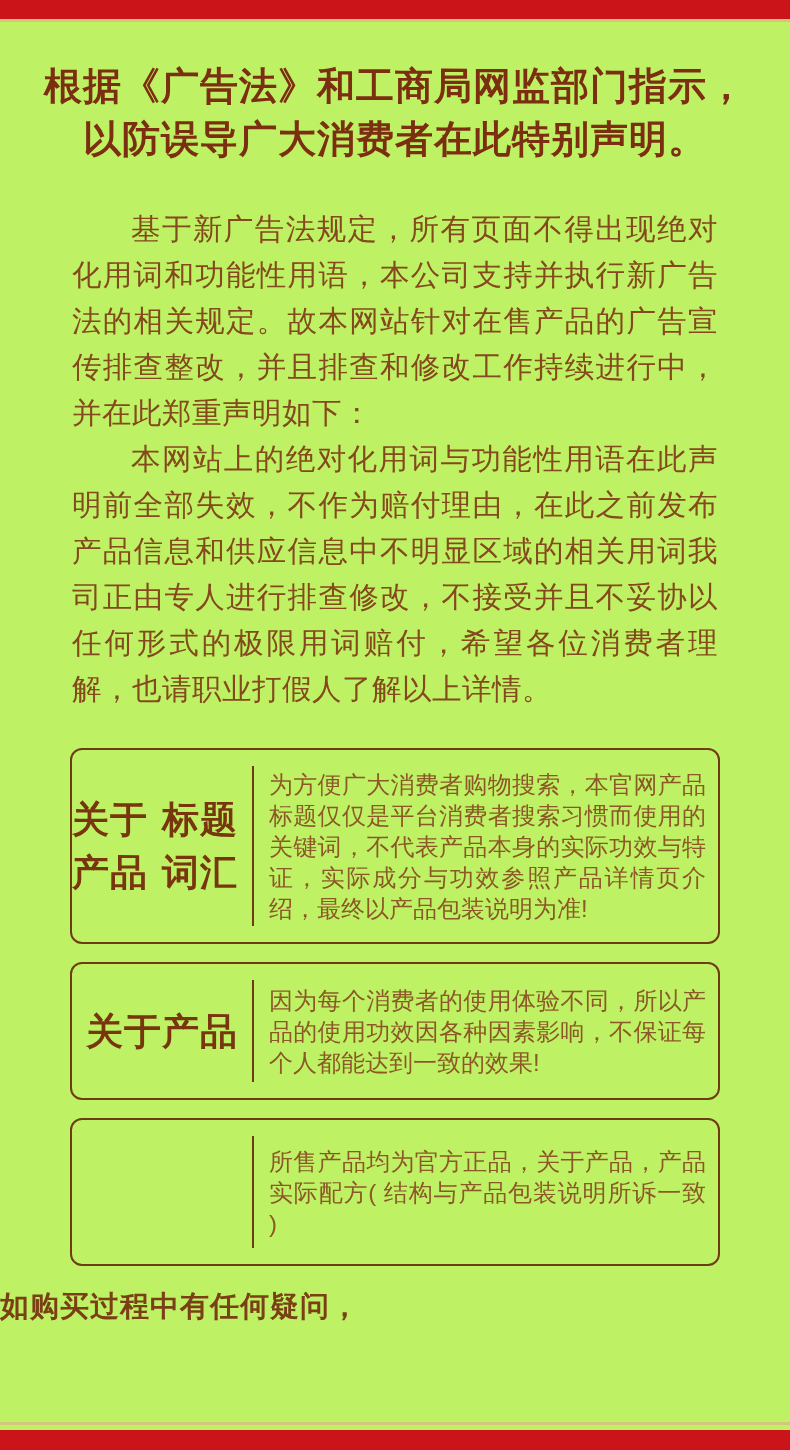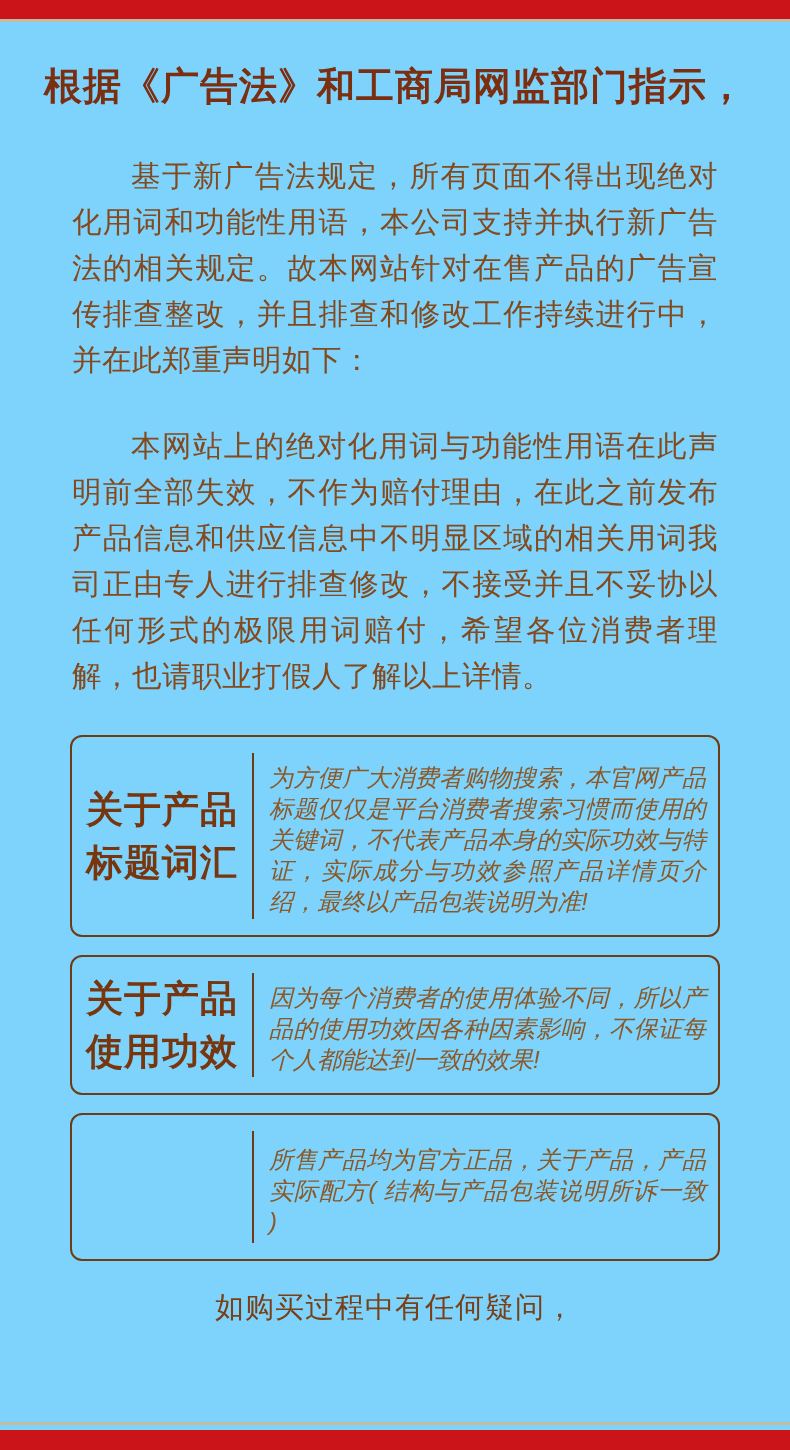--- a/index.html
+++ b/index.html
@@ -2,21 +2,21 @@
 <html><head>
 <meta charset="utf-8">
 <style>
   * { margin: 0; padding: 0; box-sizing: border-box; }
   html, body { background: #e8e8e8; }
   .page {
     position: relative;
     width: 790px;
     height: 1450px;
     margin: 0 auto;
-    background: #7dd3fc;
+    background: #bef264;
     overflow: hidden;
     font-family: "Liberation Serif", "DejaVu Serif", serif;
   }
   .bar-top {
     position: absolute; top: 0; left: 0; right: 0;
     height: 19px; background: #cb1419;
   }
   .bar-top-shadow {
     position: absolute; top: 19px; left: 0; right: 0;
     height: 3px; background: #d9b583; opacity: 0.75;
@@ -42,85 +42,84 @@
     margin: 40px 72px 0 72px;
   }
   .intro .para {
     font-size: 29.5px;
     line-height: 46px;
     color: #84491c;
     text-align: justify;
     text-indent: 2em;
     letter-spacing: 0.5px;
   }
-  .intro .para + .para { margin-top: 40px; }
+  .intro .para + .para { }
   .notices { margin: 36px 70px 0 70px; }
   .notice {
     display: flex;
     align-items: stretch;
     border: 2px solid #6f3b13;
     border-radius: 12px;
     margin-bottom: 18px;
     background: transparent;
   }
   .notice-title {
     width: 180px;
     flex: 0 0 180px;
     display: flex;
-    flex-direction: column;
+    flex-direction: row;
     justify-content: center;
     align-items: center;
     font-weight: bold;
     font-size: 37px;
     line-height: 53px;
     color: #78360f;
     letter-spacing: 1px;
   }
   .notice-divider {
     width: 2px;
     flex: 0 0 2px;
     background: #6f3b13;
     margin: 16px 0;
   }
   .notice-body {
     flex: 1 1 auto;
     display: flex;
     align-items: center;
-    padding: 25px 12px 18px 15px;
+    padding: 18px 12px 18px 15px;
     font-family: "Liberation Sans", "DejaVu Sans", sans-serif;
     font-size: 24px;
     line-height: 31px;
     color: #8c5827;
     text-align: justify;
-    font-style: italic;
   }
   .notice.n1 { min-height: 196px; }
   .notice.n2 { min-height: 138px; }
   .notice.n3 { min-height: 148px; }
   .footer {
-    margin-top: 26px;
-    text-align: center;
-    font-weight: normal;
+    margin-top: 20px;
+    font-weight: bold;
     font-size: 29px;
     line-height: 41px;
     color: #7b3f16;
     letter-spacing: 1px;
   }
 </style>
 </head>
 <body>
 
 <div class="page">
   <div class="bar-top"></div>
   <div class="bar-top-shadow"></div>
 
   <div class="content">
 
     <div class="heading">
       <div>根据《广告法》和工商局网监部门指示，</div>
+      <div>以防误导广大消费者在此特别声明。</div>
     </div>
 
     <div class="intro">
       <p class="para">基于新广告法规定，所有页面不得出现绝对化用词和功能性用语，本公司支持并执行新广告法的相关规定。故本网站针对在售产品的广告宣传排查整改，并且排查和修改工作持续进行中，并在此郑重声明如下：</p>
       <p class="para">本网站上的绝对化用词与功能性用语在此声明前全部失效，不作为赔付理由，在此之前发布产品信息和供应信息中不明显区域的相关用词我司正由专人进行排查修改，不接受并且不妥协以任何形式的极限用词赔付，希望各位消费者理解，也请职业打假人了解以上详情。</p>
     </div>
 
     <div class="notices">
 
       <div class="notice n1">
@@ -130,21 +129,20 @@
         </div>
         <div class="notice-divider"></div>
         <div class="notice-body">
           <span>为方便广大消费者购物搜索，本官网产品标题仅仅是平台消费者搜索习惯而使用的关键词，不代表产品本身的实际功效与特证，实际成分与功效参照产品详情页介绍，最终以产品包装说明为准!</span>
         </div>
       </div>
 
       <div class="notice n2">
         <div class="notice-title">
           <div>关于产品</div>
-          <div>使用功效</div>
         </div>
         <div class="notice-divider"></div>
         <div class="notice-body">
           <span>因为每个消费者的使用体验不同，所以产品的使用功效因各种因素影响，不保证每个人都能达到一致的效果!</span>
         </div>
       </div>
 
       <div class="notice n3">
         <div class="notice-title">
         </div>

